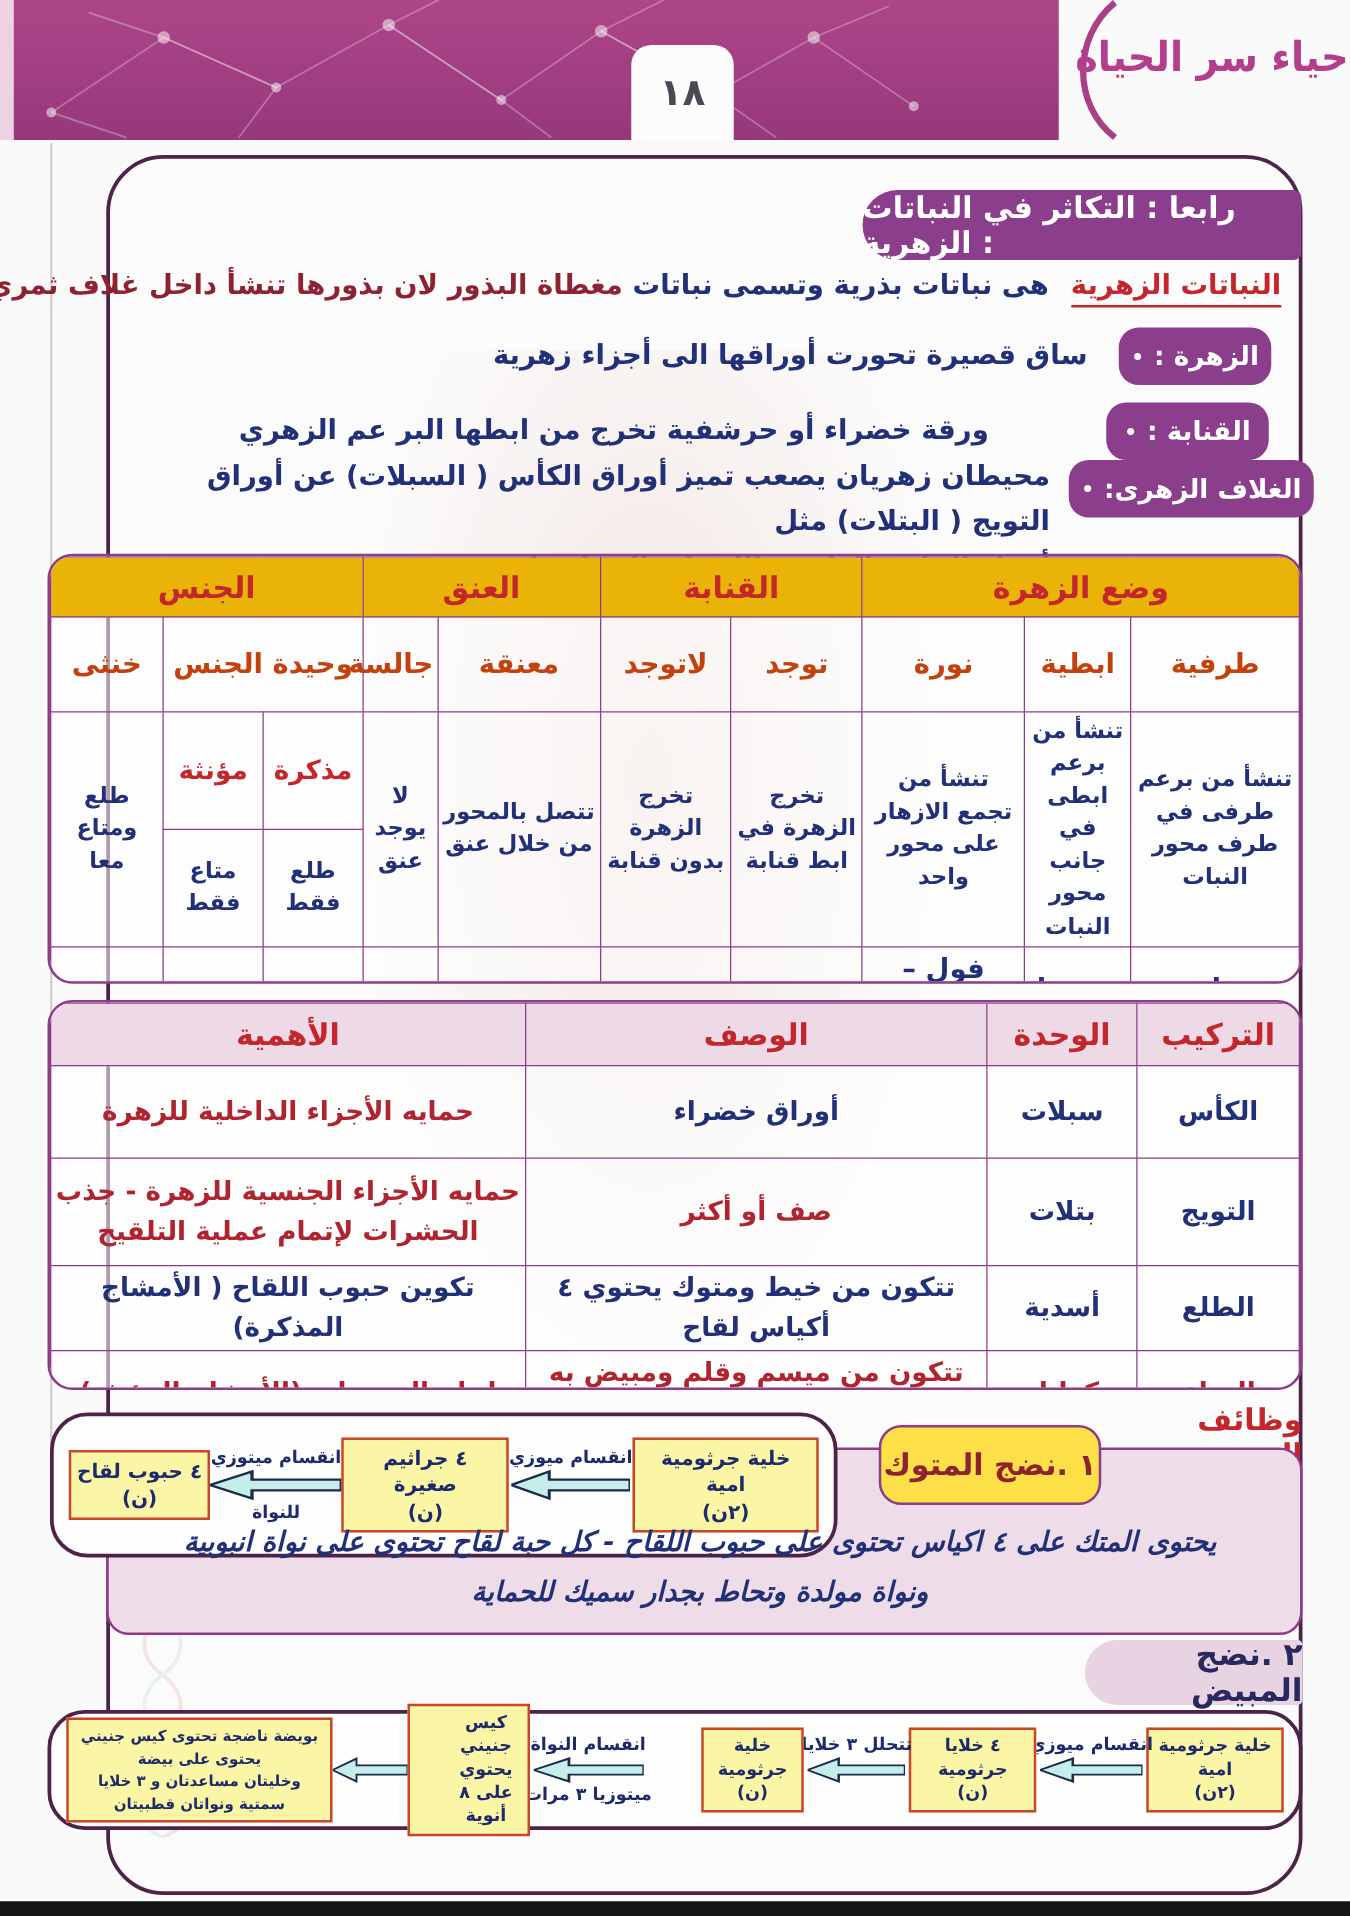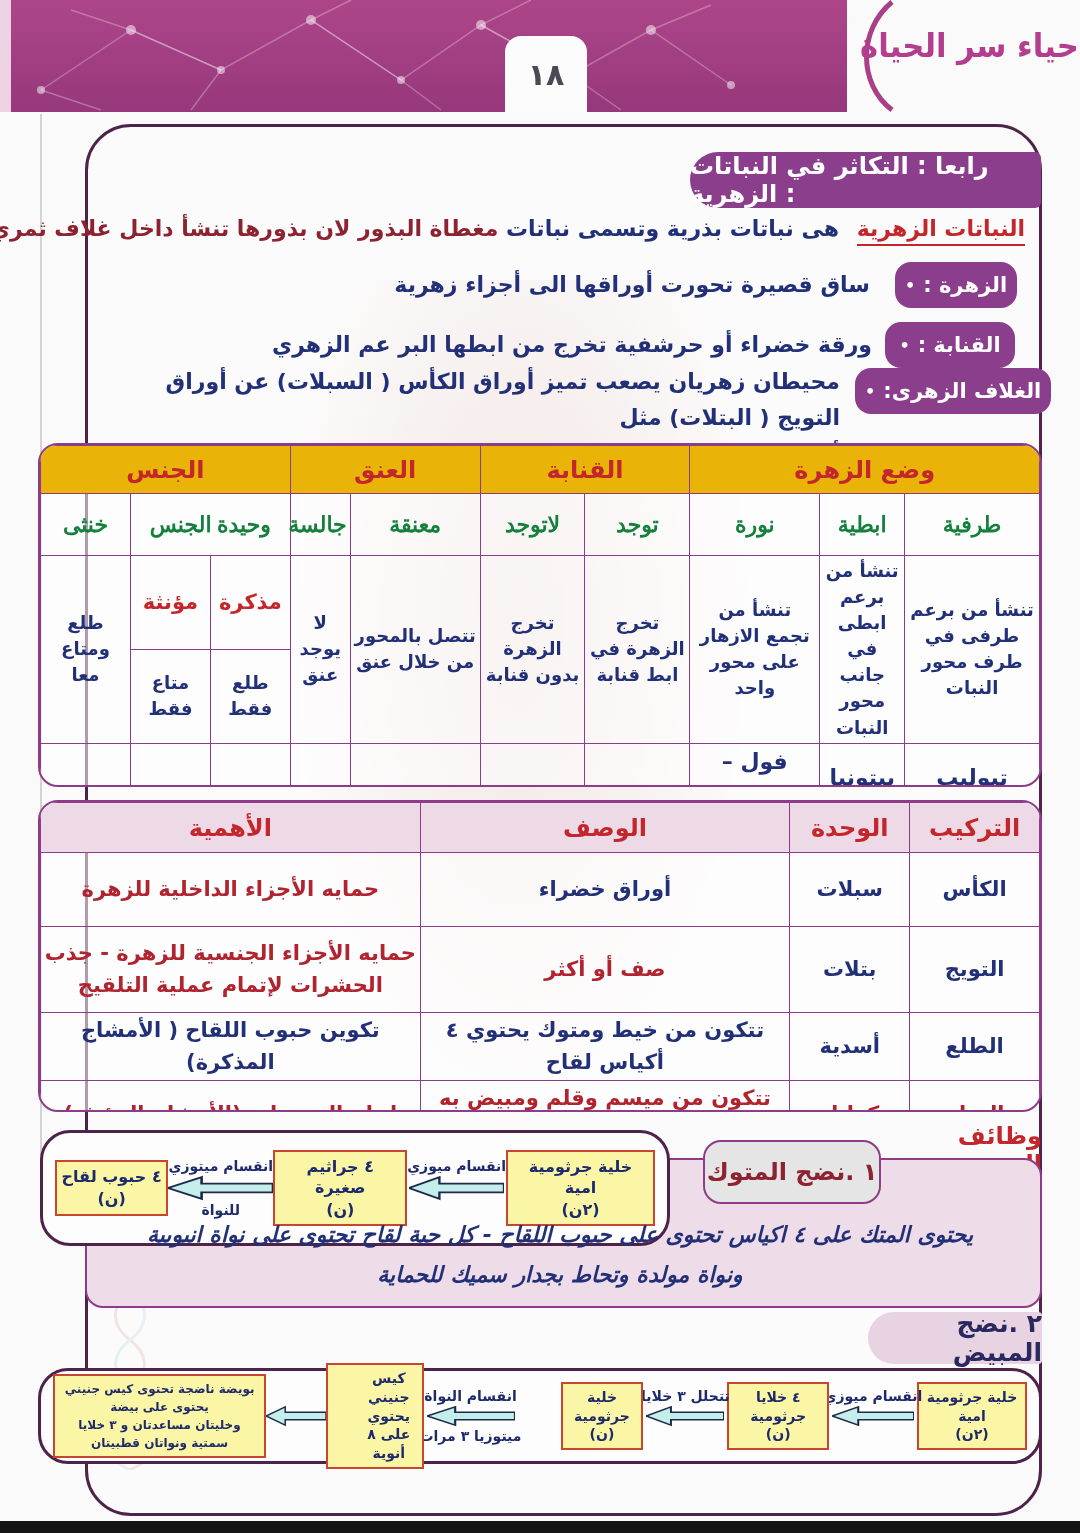--- a/index.html
+++ b/index.html
@@ -40,33 +40,33 @@
              font-size:21px;display:flex;align-items:center;justify-content:center;gap:8px;
              padding:0 10px;direction:rtl;}
   .def-badge .dot{color:#fff;font-size:16px;}
   .def-text{position:absolute;direction:rtl;text-align:right;color:#223077;font-size:22px;}
   
   .tbl-wrap{position:absolute;border:2px solid #8d3c88;border-radius:20px;overflow:hidden;
             background:rgba(255,255,255,.55);}
   table{border-collapse:collapse;width:100%;height:100%;direction:rtl;table-layout:fixed;}
   th,td{border:1.5px solid #8d3c88;text-align:center;vertical-align:middle;padding:2px 3px;}
   .grp th{background:#eab308;color:#c3262b;font-size:24px;height:48px;}
-  .sub th{color:#15803d;font-size:22px;height:62px;background:transparent;font-family:Liberation Serif, serif;}
+  .sub th{color:#c2410c;font-size:22px;height:76px;background:transparent;}
   .t1 td{color:#223077;font-size:18px;line-height:1.45;}
   .t1 .half{height:88px;}
   .t1 .ex{height:50px;font-size:22px;}
   .t1 .sexlbl{color:#c3262b;font-size:21px;}
   .t2 th{background:#eed9e7;color:#c3262b;font-size:24px;height:50px;}
   .t2 td{font-size:21px;line-height:1.5;}
   
   .fn-head{position:absolute;left:872px;top:1122px;width:170px;color:#c3262b;font-size:24px;
            direction:rtl;text-align:right;}
   .pink-band{position:absolute;left:85px;top:1158px;width:957px;height:150px;background:#eedce8;
              border:2px solid #8d3c88;border-radius:18px;}
-  .step1-box{position:absolute;left:703px;top:1140px;width:178px;height:64px;background:#e5e5e5;
+  .step1-box{position:absolute;left:703px;top:1140px;width:178px;height:64px;background:#fde047;
              border:2.5px solid #8d3c88;border-radius:18px;color:#8d2330;font-size:24px;
              display:flex;align-items:center;justify-content:center;direction:rtl;}
   .note{position:absolute;left:95px;direction:rtl;text-align:center;color:#223077;font-size:22px;width:930px;font-style:italic;}
   .step2-badge{position:absolute;left:868px;top:1312px;width:174px;height:52px;background:#e8d3e3;
                border-radius:26px 4px 4px 26px;color:#29295f;font-size:25px;display:flex;
                align-items:center;justify-content:center;direction:rtl;}
   
   .flow{position:absolute;background:#fdfdfd;border:3px solid #4e2349;border-radius:30px;
         display:flex;direction:rtl;align-items:center;justify-content:space-between;padding:6px 12px;}
   .fbox{background:#faf6a6;border:2.5px solid #c8452e;color:#1d2a6b;text-align:center;
@@ -140,21 +140,21 @@
   <div class="def-badge" style="left:895px;top:262px;height:46px;min-width:120px;">
     <span>الزهرة :</span>
     <span class="dot">•</span>
   </div>
   <div class="def-text" style="left:160px;top:272px;width:710px;">ساق قصيرة تحورت أوراقها الى أجزاء زهرية</div>
 
   <div class="def-badge" style="left:885px;top:322px;height:46px;min-width:130px;">
     <span>القنابة :</span>
     <span class="dot">•</span>
   </div>
-  <div class="def-text" style="left:162px;top:332px;width:710px;">ورقة خضراء أو حرشفية تخرج من ابطها البر عم الزهري</div>
+  <div class="def-text" style="left:136px;top:332px;width:710px;text-align:center;">ورقة خضراء أو حرشفية تخرج من ابطها البر عم الزهري</div>
 
   <div class="def-badge" style="left:855px;top:368px;height:46px;min-width:160px;">
     <span>الغلاف الزهرى:</span>
     <span class="dot">•</span>
   </div>
   <div class="def-text" style="left:110px;top:364px;width:730px;line-height:1.65;">
     <div>محيطان زهريان يصعب تميز أوراق الكأس ( السبلات) عن أوراق التويج ( البتلات) مثل</div>
     <div style="padding-left:120px;">أزهار الفلقة الواحدة (البصل- التيوليب)</div>
   </div>
 

